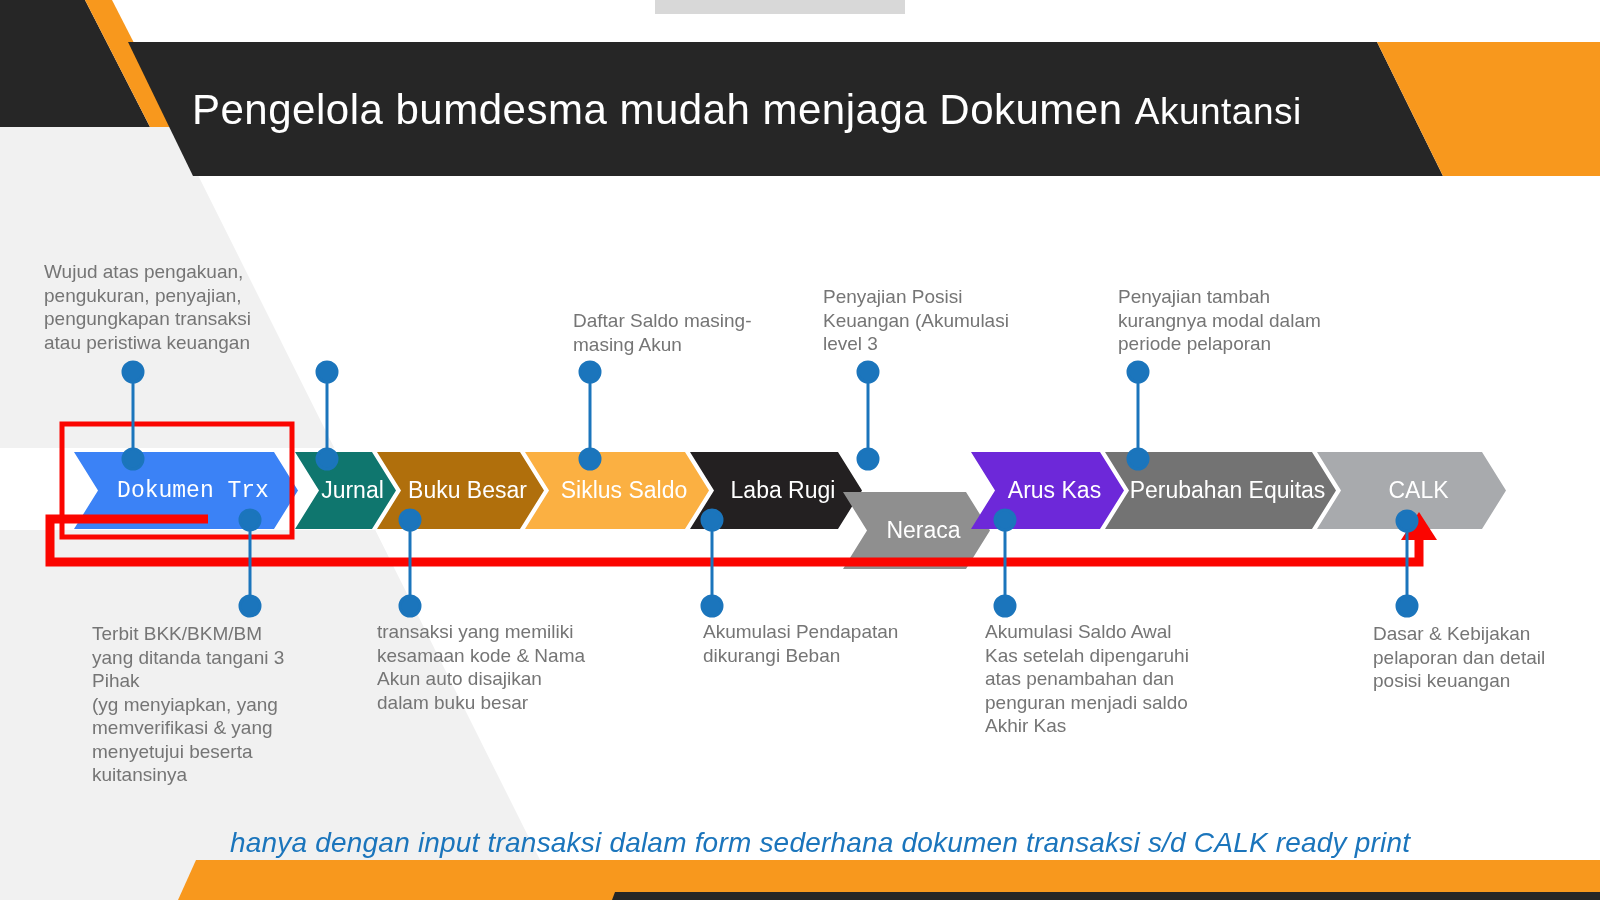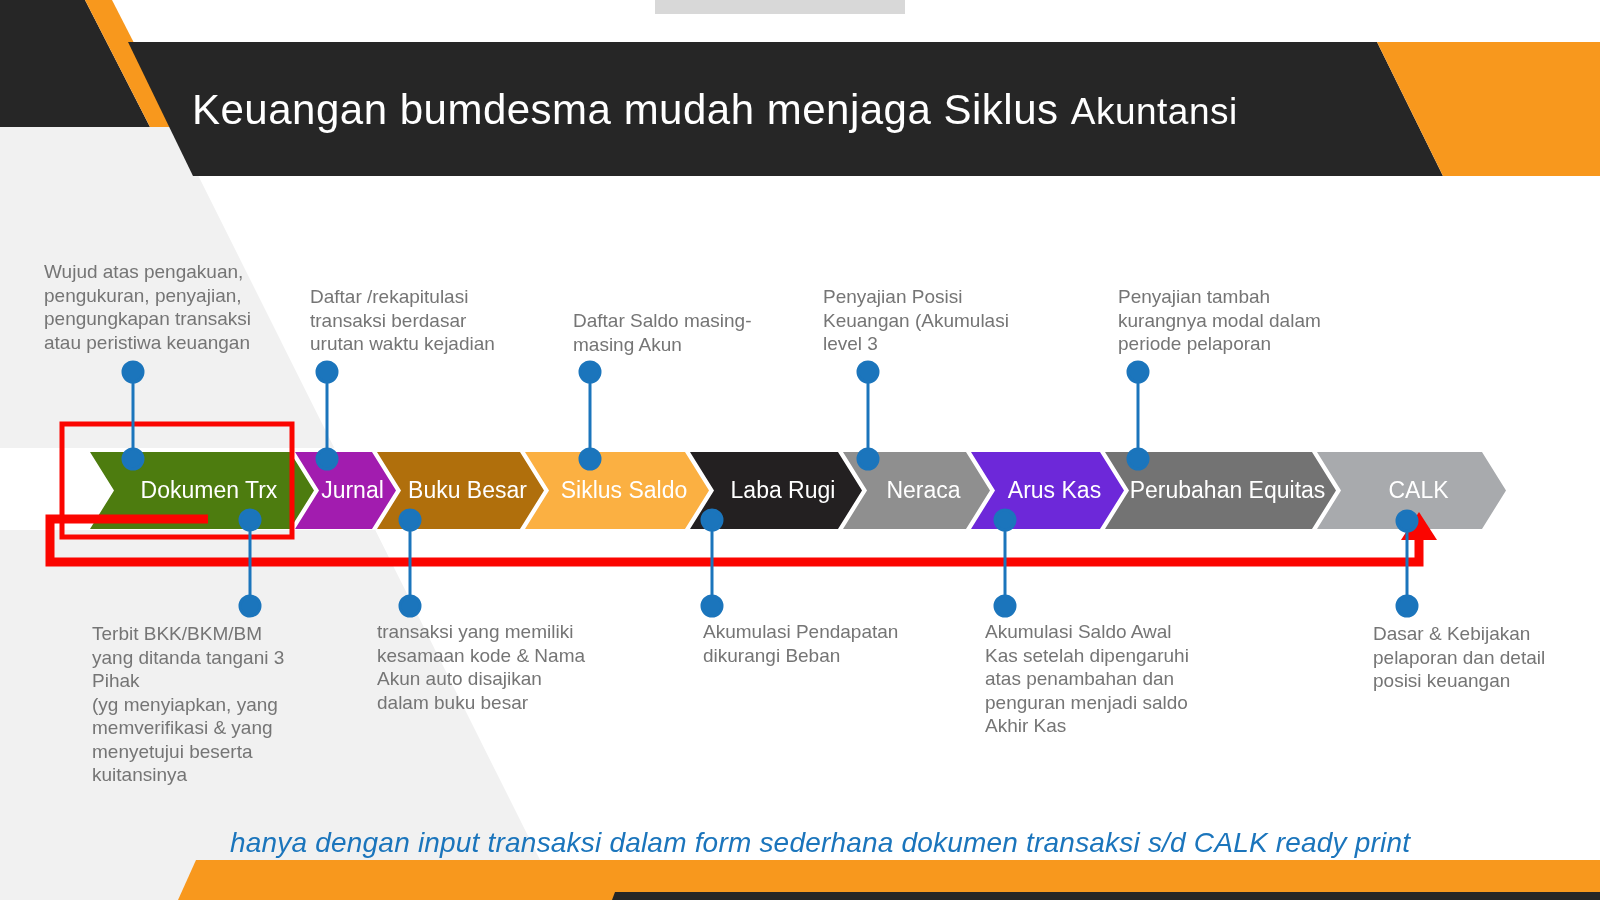--- a/index.html
+++ b/index.html
@@ -47,40 +47,40 @@
     <rect x="655" y="0" width="250" height="14" fill="#D8D8D8"></rect>
     <polygon points="0,127 174,127 560,900 0,900" fill="#F1F1F1"></polygon>
     <polygon points="128,42 1377,42 1443,176 193,176" fill="#262626"></polygon>
     <polygon points="1377,42 1600,42 1600,176 1443,176" fill="#F8981D"></polygon>
     <rect x="0" y="448" width="1600" height="82" fill="#ffffff"></rect>
     <polygon points="196,860 1600,860 1600,900 178,900" fill="#F8981D"></polygon>
     <polygon points="615,892 1600,892 1600,900 612,900" fill="#262626"></polygon>
   </svg>
 
   <div id="title">
-    <span>Keuangan bumdesma mudah menjaga Siklus</span>
+    <span>Pengelola bumdesma mudah menjaga Dokumen</span>
     <span class="suffix">Akuntansi</span>
   </div>
 
-  <div class="chev" style="left: 90px; width: 224px; background: #4d7c0f;">
+  <div class="chev" style="left: 74px; width: 224px; background: #3b82f6; font-family: Liberation Mono, monospace;">
       <span>Dokumen Trx</span>
     </div>
-  <div class="chev" style="left: 295px; width: 101px; background: #a21caf;">
+  <div class="chev" style="left: 295px; width: 101px; background: #0f766e;">
       <span>Jurnal</span>
     </div>
   <div class="chev" style="left: 377px; width: 167px; background: rgb(176, 111, 12);">
       <span>Buku Besar</span>
     </div>
   <div class="chev" style="left: 525px; width: 184px; background: rgb(251, 176, 66);">
       <span>Siklus Saldo</span>
     </div>
   <div class="chev" style="left: 690px; width: 172px; background: rgb(35, 32, 33);">
       <span>Laba Rugi</span>
     </div>
-  <div class="chev" style="left: 843px; width: 147px; background: rgb(143, 143, 143);">
+  <div class="chev" style="left: 843px; width: 147px; background: rgb(143, 143, 143); margin-top: 40px;">
       <span>Neraca</span>
     </div>
   <div class="chev" style="left: 971px; width: 153px; background: #6d28d9;">
       <span>Arus Kas</span>
     </div>
   <div class="chev" style="left: 1105px; width: 231px; background: #737373;">
       <span>Perubahan Equitas</span>
     </div>
   <div class="chev" style="left: 1317px; width: 189px; background: rgb(168, 170, 173);">
       <span>CALK</span>
@@ -125,23 +125,20 @@
       <line x1="1407" y1="521" x2="1407" y2="606"></line>
       <circle cx="1407" cy="521" r="10"></circle>
         <circle cx="1407" cy="606" r="10"></circle>
     </g>
   </svg>
 
   <div class="note" style="left:44px;top:260px;width:250px;">Wujud atas pengakuan,
 pengukuran, penyajian,
 pengungkapan transaksi
 atau peristiwa keuangan</div>
-  <div class="note" style="left:310px;top:285px;width:240px;">Daftar /rekapitulasi
-transaksi berdasar
-urutan waktu kejadian</div>
   <div class="note" style="left:573px;top:309px;width:250px;">Daftar Saldo masing-
 masing Akun</div>
   <div class="note" style="left:823px;top:285px;width:250px;">Penyajian Posisi
 Keuangan (Akumulasi
 level 3</div>
   <div class="note" style="left:1118px;top:285px;width:270px;">Penyajian tambah
 kurangnya modal dalam
 periode pelaporan</div>
 
   <div class="note" style="left:92px;top:622px;width:250px;">Terbit BKK/BKM/BM

